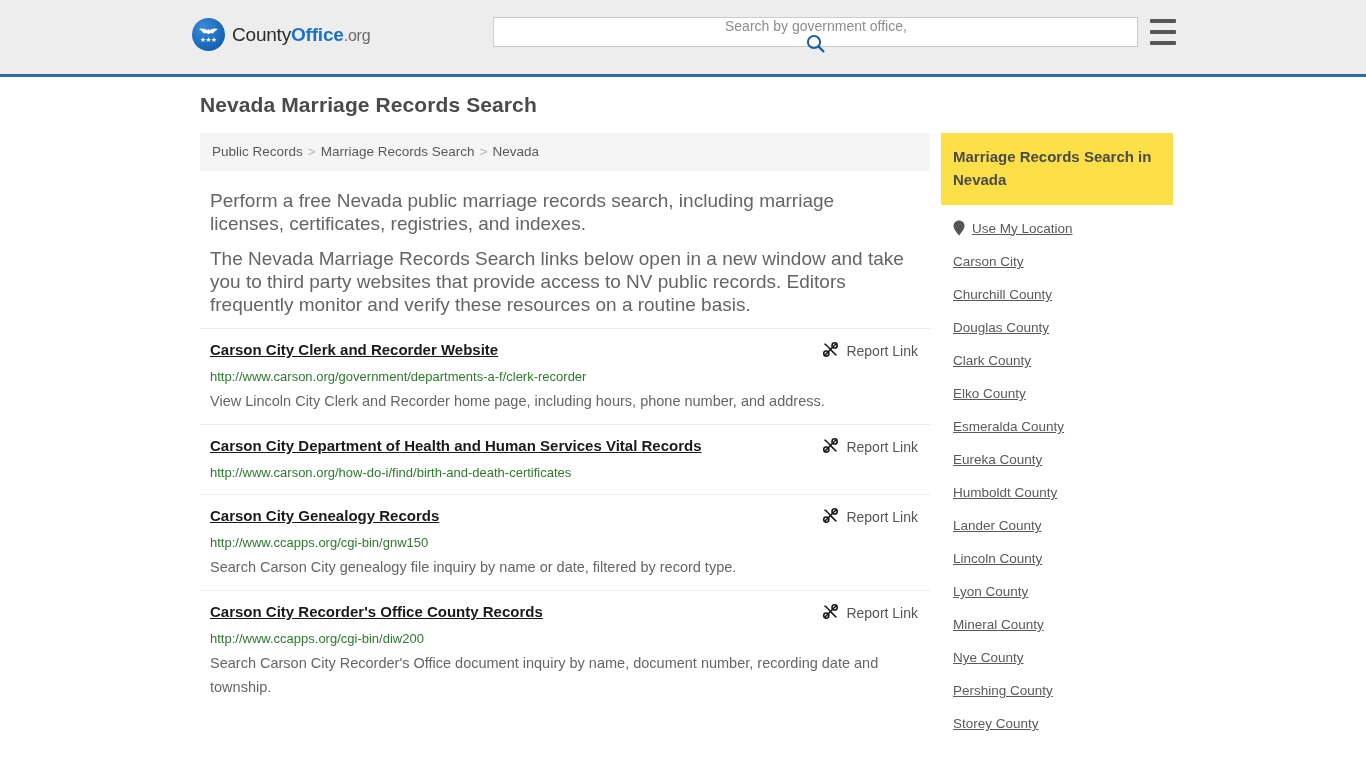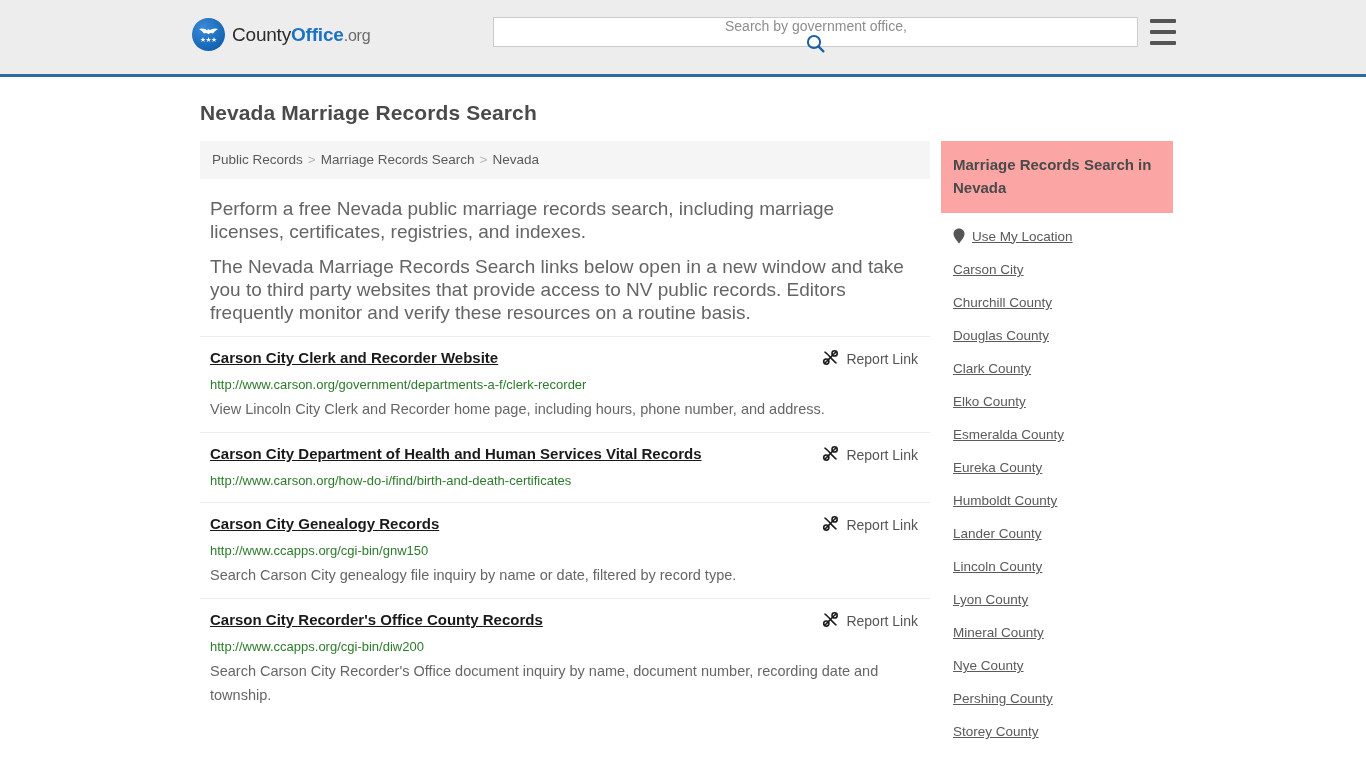--- a/index.html
+++ b/index.html
@@ -112,21 +112,21 @@
     width: 990px;
     margin: 0 auto;
     padding-top: 16px;
     display: block;
     position: relative;
   }
   .page-title {
     font-size: 21px;
     font-weight: bold;
     color: #4a4a4a;
-    margin: 8px 0 16px 12px;
+    margin: 0 0 16px 12px;
     letter-spacing: 0.1px;
   }
 
   .cols { display: flex; align-items: flex-start; }
   .col-main { width: 730px; margin-left: 12px; }
   .col-side { width: 232px; margin-left: 11px; }
 
   
   .breadcrumb {
     background: #f5f5f5;
@@ -198,21 +198,21 @@
   .result-desc {
     font-size: 14.5px;
     line-height: 24px;
     color: #666666;
     margin-top: 2px;
     max-width: 715px;
   }
 
   
   .side-head {
-    background: #fca5a5;
+    background: #fde047;
     padding: 12px 12px 14px 12px;
     font-size: 15px;
     font-weight: bold;
     color: #4a4a4a;
     line-height: 23px;
   }
   .side-list { padding: 6px 0 0 12px; }
   .side-item {
     display: flex;
     align-items: center;

